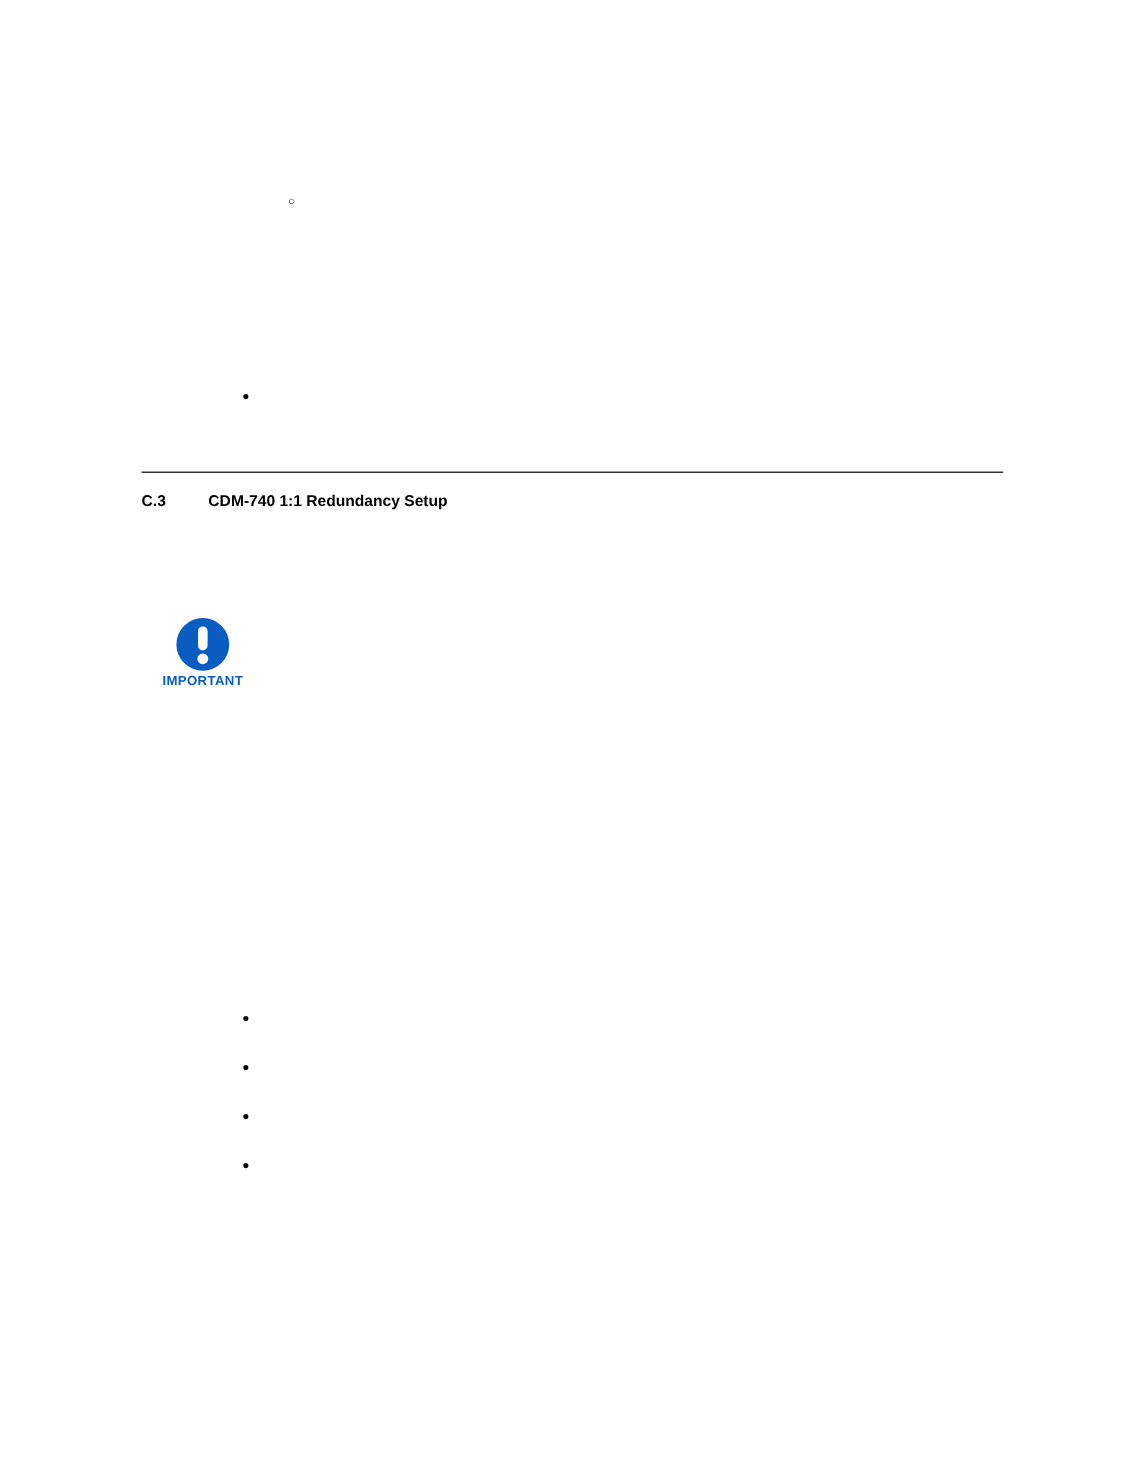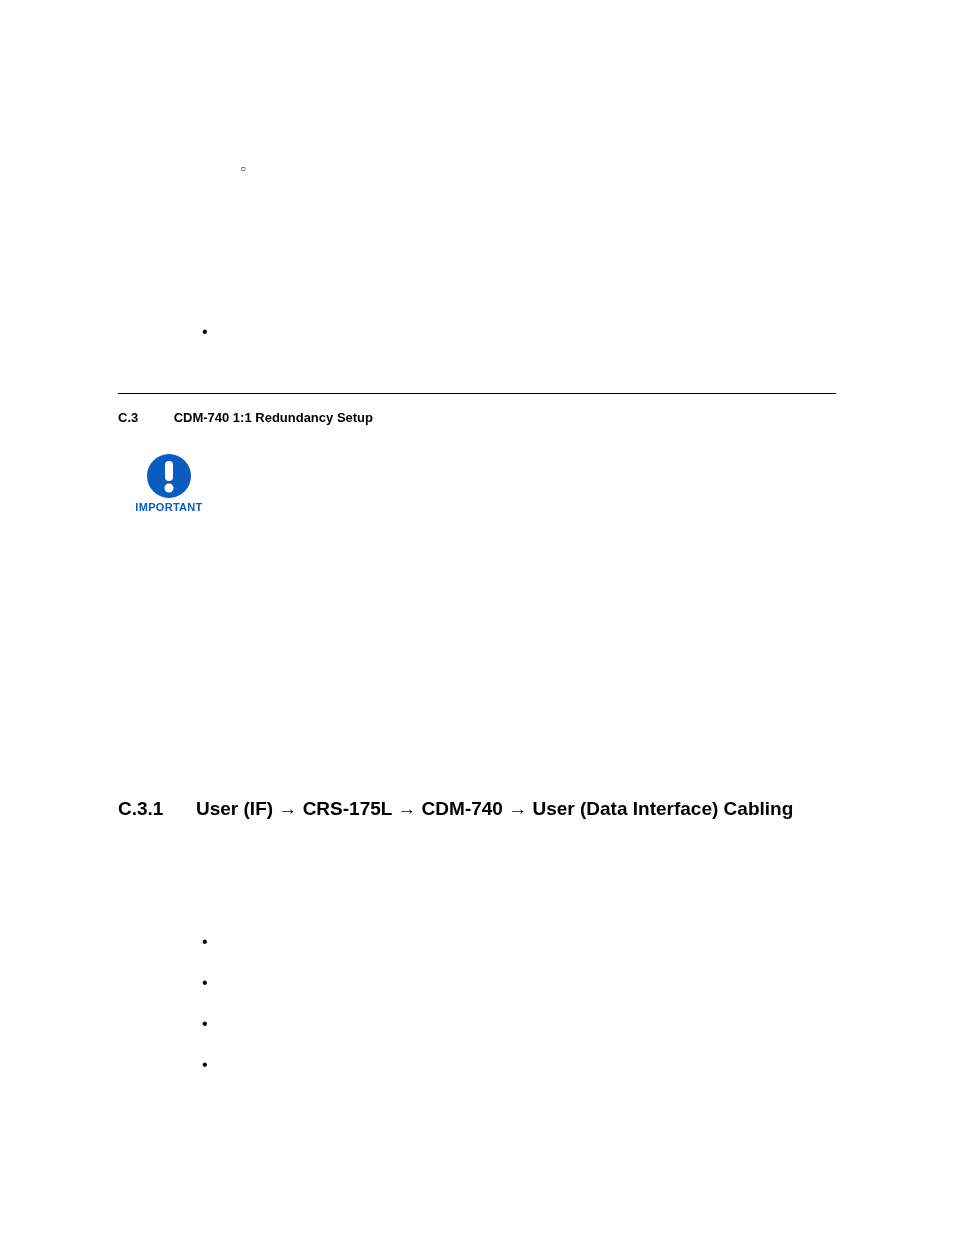--- a/index.html
+++ b/index.html
@@ -67,21 +67,21 @@
       margin-bottom: 16px;
     }
     .sec-head {
       font-weight: bold;
       font-size: 13px;
       margin-bottom: 28px;
     }
     .sec-num { display: inline-block; width: 52px; }
     .important-row {
       display: flex;
-      align-items: flex-start;
+      align-items: center;
       gap: 41px;
       margin-left: 12px;
     }
     .important-icon {
       width: 78px;
       flex-shrink: 0;
       text-align: center;
     }
     .important-icon svg { display: block; margin: 0 auto; }
     .important-label {
@@ -225,23 +225,20 @@
         <div class="item">
           <span class="dot">•</span>
           <span class="txt">Chapter 6. MODEM AND SWITCH DATA CONNECTIONS (for the modem to user data interface connections).</span>
         </div>
       </div>
     </div>
   </div>
 
   <div class="para">Once the CRS-170A Redundant Modems are interoperable, you must connect the cables between the CRS-170A L-Band 1:1 Redundancy Switch module and the modems, and between the modems and the user data interfaces.</div>
 
-  <div class="subsec-head">
-    <span class="subsec-num">C.3.1</span><span>User (IF) </span><span class="arrow">→</span><span> CRS-175L </span><span class="arrow">→</span><span> CDM-740 </span><span class="arrow">→</span><span> User (Data Interface) Cabling</span>
-  </div>
 
   <div class="cable-intro">Figure C-1 shows the cabling requirements for the typical CDM-740 1:1 modem configuration. This configuration applies when using either the single Gigabit Ethernet (GigE) port or a single OC-3 interface. You will need these cables:</div>
 
   <div class="cable-list">
     <div class="item">
       <span class="dot">•</span>
       <span class="txt">Two (2X) control cables for the CRS-170A ↔ Modems control connection.</span>
     </div>
     <div class="item">
       <span class="dot">•</span>

